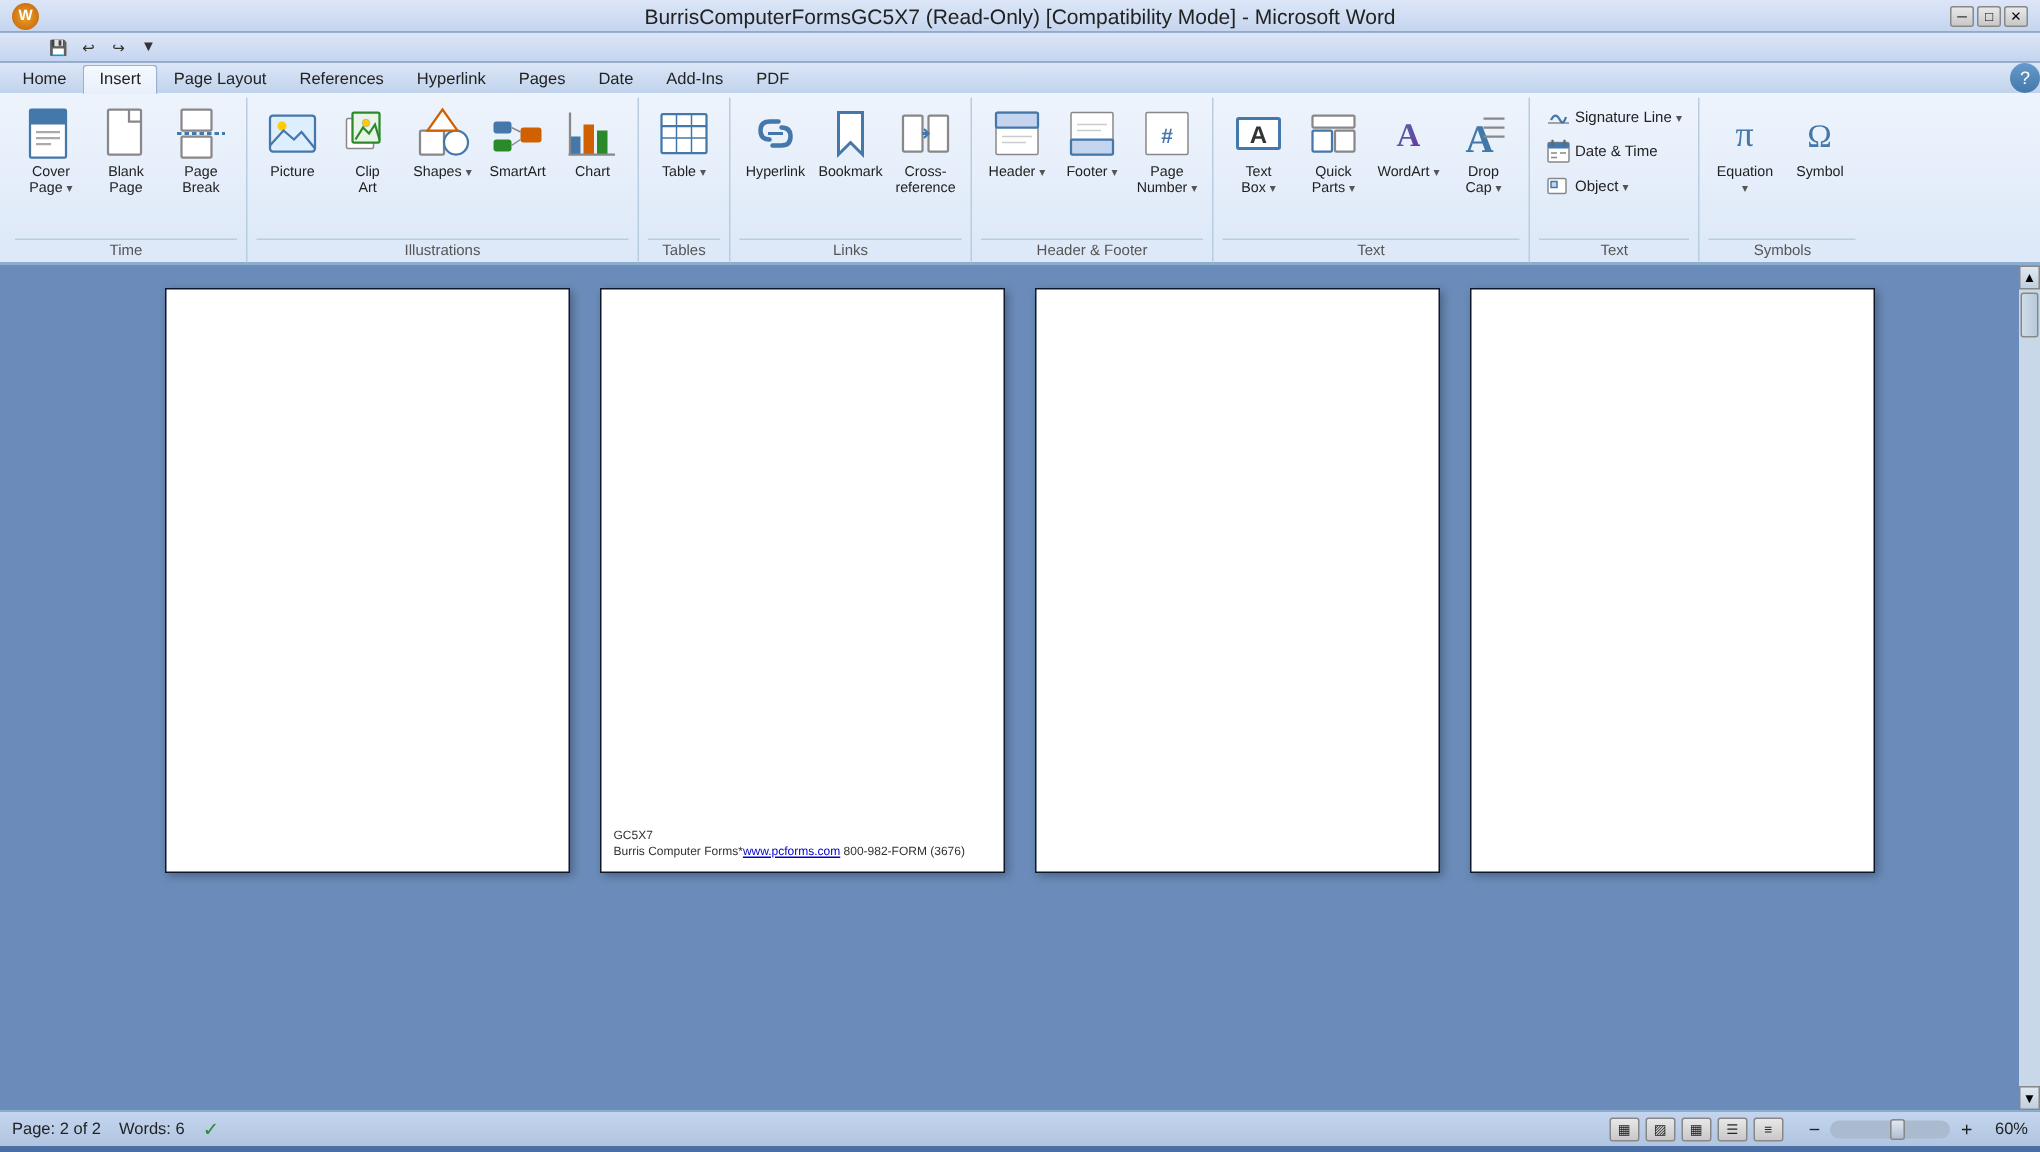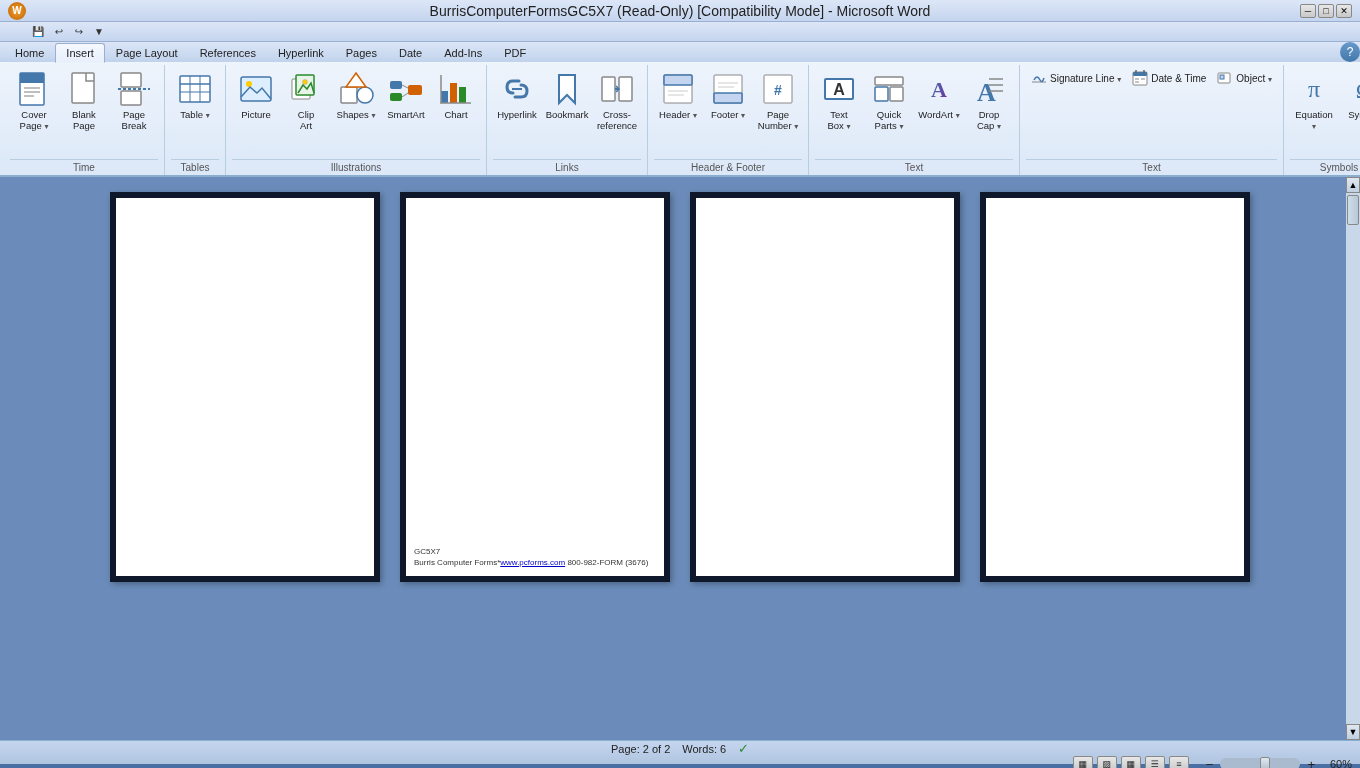--- a/index.html
+++ b/index.html
@@ -160,21 +160,21 @@
       background: transparent;
       white-space: nowrap;
     }
     .ribbon-btn-small .btn-icon-sm {
       width: 16px; height: 16px;
       display: flex; align-items: center; justify-content: center;
       font-size: 14px;
     }
     .ribbon-small-group {
       display: flex;
-      flex-direction: row;
+      flex-direction: column;
       gap: 1px;
     }
 
     
     #help-btn {
       margin-left: auto;
       width: 20px; height: 20px;
       border-radius: 50%;
       background: linear-gradient(to bottom, #6699cc, #4477aa);
       color: white;
@@ -195,21 +195,21 @@
       padding: 15px;
       height: calc(768px - 22px - 20px - 24px - 115px - 24px);
       position: relative;
     }
     #doc-pages {
       display: flex;
       gap: 20px;
     }
     .doc-page {
       background: white;
-      border: 6px solid #0f172a;
+      border: 1px solid #0f172a;
       box-shadow: 2px 2px 6px rgba(0,0,0,0.3);
       position: relative;
     }
     .page-footer {
       position: absolute;
       bottom: 8px;
       left: 8px;
       font-size: 8px;
       color: #333;
       line-height: 1.4;
@@ -232,21 +232,20 @@
     
     #status-bar {
       background: linear-gradient(to bottom, #c5d5ef, #b0c5e0);
       height: 24px;
       display: flex;
       align-items: center;
       padding: 0 8px;
       border-top: 1px solid #8aaecd;
       font-size: 11px;
       color: #222;
-      flex-direction: column;
     }
     #status-bar .status-left { display: flex; gap: 12px; align-items: center; }
     #status-bar .status-right { margin-left: auto; display: flex; align-items: center; gap: 4px; }
     .view-btn {
       width: 20px; height: 16px;
       border: 1px solid #888;
       background: linear-gradient(to bottom, #e8e8e8, #c8c8c8);
       display: flex; align-items: center; justify-content: center;
       font-size: 9px; cursor: pointer; border-radius: 2px;
     }
@@ -335,95 +334,95 @@
           </svg>
         </div>
         <span>Page<br>Break</span>
       </div>
     </div>
     <div class="ribbon-group-label">Time</div>
   </div>
 
   <div class="ribbon-group">
     <div class="ribbon-group-buttons">
+      <div class="ribbon-btn-large">
+        <div class="btn-icon">
+          <svg width="36" height="36" viewBox="0 0 36 36">
+            <rect x="3" y="6" width="30" height="24" rx="2" fill="#ddeeff" stroke="#4477aa" stroke-width="1.5"></rect>
+            <circle cx="11" cy="13" r="3" fill="#ffcc00"></circle>
+            <polyline points="3,26 12,16 19,22 24,17 33,28" fill="none" stroke="#4477aa" stroke-width="1.5"></polyline>
+          </svg>
+        </div>
+        <span>Picture</span>
+      </div>
+      <div class="ribbon-btn-large">
+        <div class="btn-icon">
+          <svg width="36" height="36" viewBox="0 0 36 36">
+            <rect x="4" y="8" width="18" height="20" rx="1" fill="white" stroke="#888" stroke-width="1"></rect>
+            <rect x="8" y="4" width="18" height="20" rx="1" fill="#e8f4e8" stroke="#2a8a2a" stroke-width="1.5"></rect>
+            <circle cx="17" cy="11" r="2.5" fill="#ffcc00" stroke="#aaa" stroke-width="0.5"></circle>
+            <polyline points="10,22 15,14 19,18 23,12 26,22" fill="none" stroke="#2a8a2a" stroke-width="1.5"></polyline>
+          </svg>
+        </div>
+        <span>Clip<br>Art</span>
+      </div>
+      <div class="ribbon-btn-large">
+        <div class="btn-icon">
+          <svg width="36" height="36" viewBox="0 0 36 36">
+            <rect x="3" y="16" width="16" height="16" rx="1" fill="white" stroke="#888" stroke-width="1.5"></rect>
+            <circle cx="27" cy="24" r="8" fill="white" stroke="#4477aa" stroke-width="1.5"></circle>
+            <polygon points="18,2 28,16 8,16" fill="white" stroke="#d06000" stroke-width="1.5"></polygon>
+          </svg>
+        </div>
+        <span>Shapes <span class="dropdown-arrow">▾</span></span>
+      </div>
+      <div class="ribbon-btn-large">
+        <div class="btn-icon">
+          <svg width="36" height="36" viewBox="0 0 36 36">
+            <rect x="2" y="10" width="12" height="8" rx="2" fill="#4477aa"></rect>
+            <rect x="2" y="22" width="12" height="8" rx="2" fill="#2a8a2a"></rect>
+            <rect x="20" y="14" width="14" height="10" rx="2" fill="#d06000"></rect>
+            <line x1="14" y1="14" x2="20" y2="17" stroke="#888" stroke-width="1"></line>
+            <line x1="14" y1="26" x2="20" y2="22" stroke="#888" stroke-width="1"></line>
+          </svg>
+        </div>
+        <span>SmartArt</span>
+      </div>
+      <div class="ribbon-btn-large">
+        <div class="btn-icon">
+          <svg width="36" height="36" viewBox="0 0 36 36">
+            <rect x="3" y="20" width="7" height="12" fill="#4477aa"></rect>
+            <rect x="12" y="12" width="7" height="20" fill="#d06000"></rect>
+            <rect x="21" y="16" width="7" height="16" fill="#2a8a2a"></rect>
+            <line x1="2" y1="32" x2="33" y2="32" stroke="#888" stroke-width="1.5"></line>
+            <line x1="3" y1="4" x2="3" y2="32" stroke="#888" stroke-width="1.5"></line>
+          </svg>
+        </div>
+        <span>Chart</span>
+      </div>
+    </div>
+    <div class="ribbon-group-label">Illustrations</div>
+  </div>
+
+  <div class="ribbon-group">
+    <div class="ribbon-group-buttons">
       <div class="ribbon-btn-large" style="min-height:72px;">
         <div class="btn-icon">
           <svg width="36" height="36" viewBox="0 0 36 36">
             <rect x="3" y="5" width="30" height="26" rx="1" fill="white" stroke="#4477aa" stroke-width="1.5"></rect>
             <line x1="3" y1="13" x2="33" y2="13" stroke="#4477aa" stroke-width="1.5"></line>
             <line x1="13" y1="5" x2="13" y2="31" stroke="#4477aa" stroke-width="1"></line>
             <line x1="23" y1="5" x2="23" y2="31" stroke="#4477aa" stroke-width="1"></line>
             <line x1="3" y1="21" x2="33" y2="21" stroke="#4477aa" stroke-width="1"></line>
           </svg>
         </div>
         <span>Table <span class="dropdown-arrow">▾</span></span>
       </div>
     </div>
     <div class="ribbon-group-label">Tables</div>
-  </div>
-
-  <div class="ribbon-group">
-    <div class="ribbon-group-buttons">
-      <div class="ribbon-btn-large">
-        <div class="btn-icon">
-          <svg width="36" height="36" viewBox="0 0 36 36">
-            <rect x="3" y="6" width="30" height="24" rx="2" fill="#ddeeff" stroke="#4477aa" stroke-width="1.5"></rect>
-            <circle cx="11" cy="13" r="3" fill="#ffcc00"></circle>
-            <polyline points="3,26 12,16 19,22 24,17 33,28" fill="none" stroke="#4477aa" stroke-width="1.5"></polyline>
-          </svg>
-        </div>
-        <span>Picture</span>
-      </div>
-      <div class="ribbon-btn-large">
-        <div class="btn-icon">
-          <svg width="36" height="36" viewBox="0 0 36 36">
-            <rect x="4" y="8" width="18" height="20" rx="1" fill="white" stroke="#888" stroke-width="1"></rect>
-            <rect x="8" y="4" width="18" height="20" rx="1" fill="#e8f4e8" stroke="#2a8a2a" stroke-width="1.5"></rect>
-            <circle cx="17" cy="11" r="2.5" fill="#ffcc00" stroke="#aaa" stroke-width="0.5"></circle>
-            <polyline points="10,22 15,14 19,18 23,12 26,22" fill="none" stroke="#2a8a2a" stroke-width="1.5"></polyline>
-          </svg>
-        </div>
-        <span>Clip<br>Art</span>
-      </div>
-      <div class="ribbon-btn-large">
-        <div class="btn-icon">
-          <svg width="36" height="36" viewBox="0 0 36 36">
-            <rect x="3" y="16" width="16" height="16" rx="1" fill="white" stroke="#888" stroke-width="1.5"></rect>
-            <circle cx="27" cy="24" r="8" fill="white" stroke="#4477aa" stroke-width="1.5"></circle>
-            <polygon points="18,2 28,16 8,16" fill="white" stroke="#d06000" stroke-width="1.5"></polygon>
-          </svg>
-        </div>
-        <span>Shapes <span class="dropdown-arrow">▾</span></span>
-      </div>
-      <div class="ribbon-btn-large">
-        <div class="btn-icon">
-          <svg width="36" height="36" viewBox="0 0 36 36">
-            <rect x="2" y="10" width="12" height="8" rx="2" fill="#4477aa"></rect>
-            <rect x="2" y="22" width="12" height="8" rx="2" fill="#2a8a2a"></rect>
-            <rect x="20" y="14" width="14" height="10" rx="2" fill="#d06000"></rect>
-            <line x1="14" y1="14" x2="20" y2="17" stroke="#888" stroke-width="1"></line>
-            <line x1="14" y1="26" x2="20" y2="22" stroke="#888" stroke-width="1"></line>
-          </svg>
-        </div>
-        <span>SmartArt</span>
-      </div>
-      <div class="ribbon-btn-large">
-        <div class="btn-icon">
-          <svg width="36" height="36" viewBox="0 0 36 36">
-            <rect x="3" y="20" width="7" height="12" fill="#4477aa"></rect>
-            <rect x="12" y="12" width="7" height="20" fill="#d06000"></rect>
-            <rect x="21" y="16" width="7" height="16" fill="#2a8a2a"></rect>
-            <line x1="2" y1="32" x2="33" y2="32" stroke="#888" stroke-width="1.5"></line>
-            <line x1="3" y1="4" x2="3" y2="32" stroke="#888" stroke-width="1.5"></line>
-          </svg>
-        </div>
-        <span>Chart</span>
-      </div>
-    </div>
-    <div class="ribbon-group-label">Illustrations</div>
   </div>
 
   <div class="ribbon-group">
     <div class="ribbon-group-buttons">
       <div class="ribbon-btn-large">
         <div class="btn-icon">
           <svg width="36" height="36" viewBox="0 0 36 36">
             <path d="M14,22 Q8,22 8,16 Q8,10 14,10 L20,10" fill="none" stroke="#4477aa" stroke-width="3" stroke-linecap="round"></path>
             <path d="M22,14 Q28,14 28,20 Q28,26 22,26 L16,26" fill="none" stroke="#4477aa" stroke-width="3" stroke-linecap="round"></path>
             <line x1="13" y1="18" x2="23" y2="18" stroke="#4477aa" stroke-width="2"></line>

